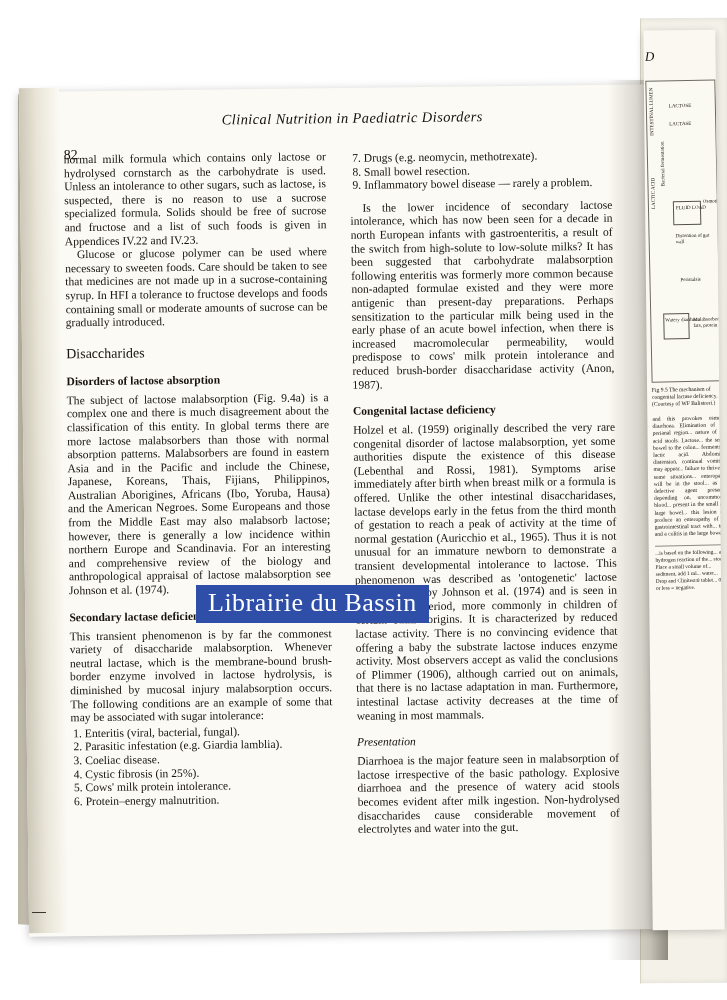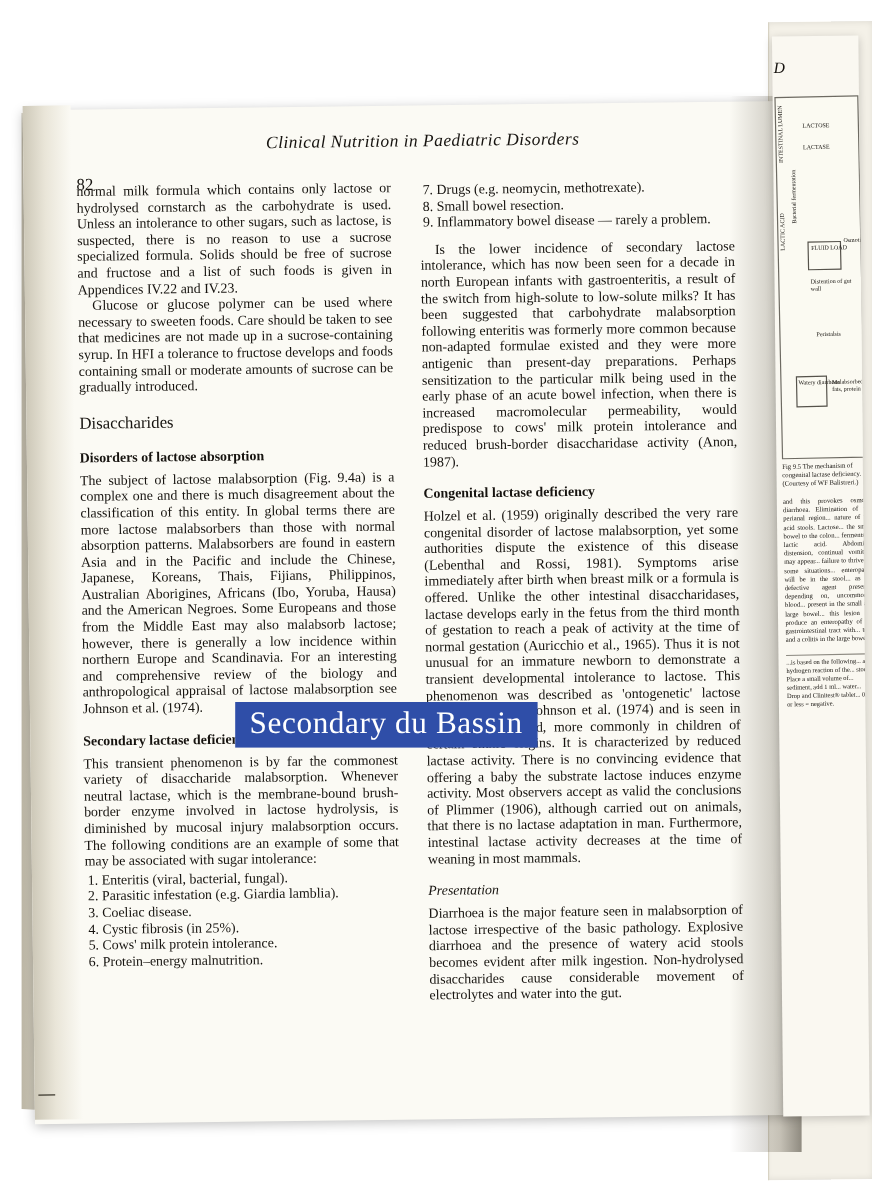--- a/index.html
+++ b/index.html
@@ -242,14 +242,14 @@
         <div class="lbl" style="left:14px;top:236px;">Watery diarrhoea</div>
         <div class="lbl" style="left:42px;top:236px;">Malabsorbed fats, protein</div>
       </div>
 
       <div class="rp-cap">Fig 9.5  The mechanism of congenital lactase deficiency. (Courtesy of WF Balistreri.)</div>
       <div class="rp-text">and this provokes osmotic diarrhoea. Elimination of the perianal region... nature of the acid stools. Lactose... the small bowel to the colon... ferments to lactic acid. Abdominal distension, continual vomiting may appear... failure to thrive. In some situations... enteropathy will be in the stool... as the defective agent present... depending on, uncommonly, blood... present in the small and large bowel... this lesion can produce an enteropathy of the gastrointestinal tract with... tract and a colitis in the large bowel.</div>
       <div class="rp-box">...is based on the following... and hydrogen reaction of the... stools.  Place a small volume of... sediment, add 1 ml... water... Drop and Clinitest® tablet...  0.5% or less = negative.</div>
     </div>
   </div>
 
-  <div class="watermark">Secondary du Bassin</div>
+  <div class="watermark">Librairie du Bassin</div>
 </div>
 
 </body></html>

